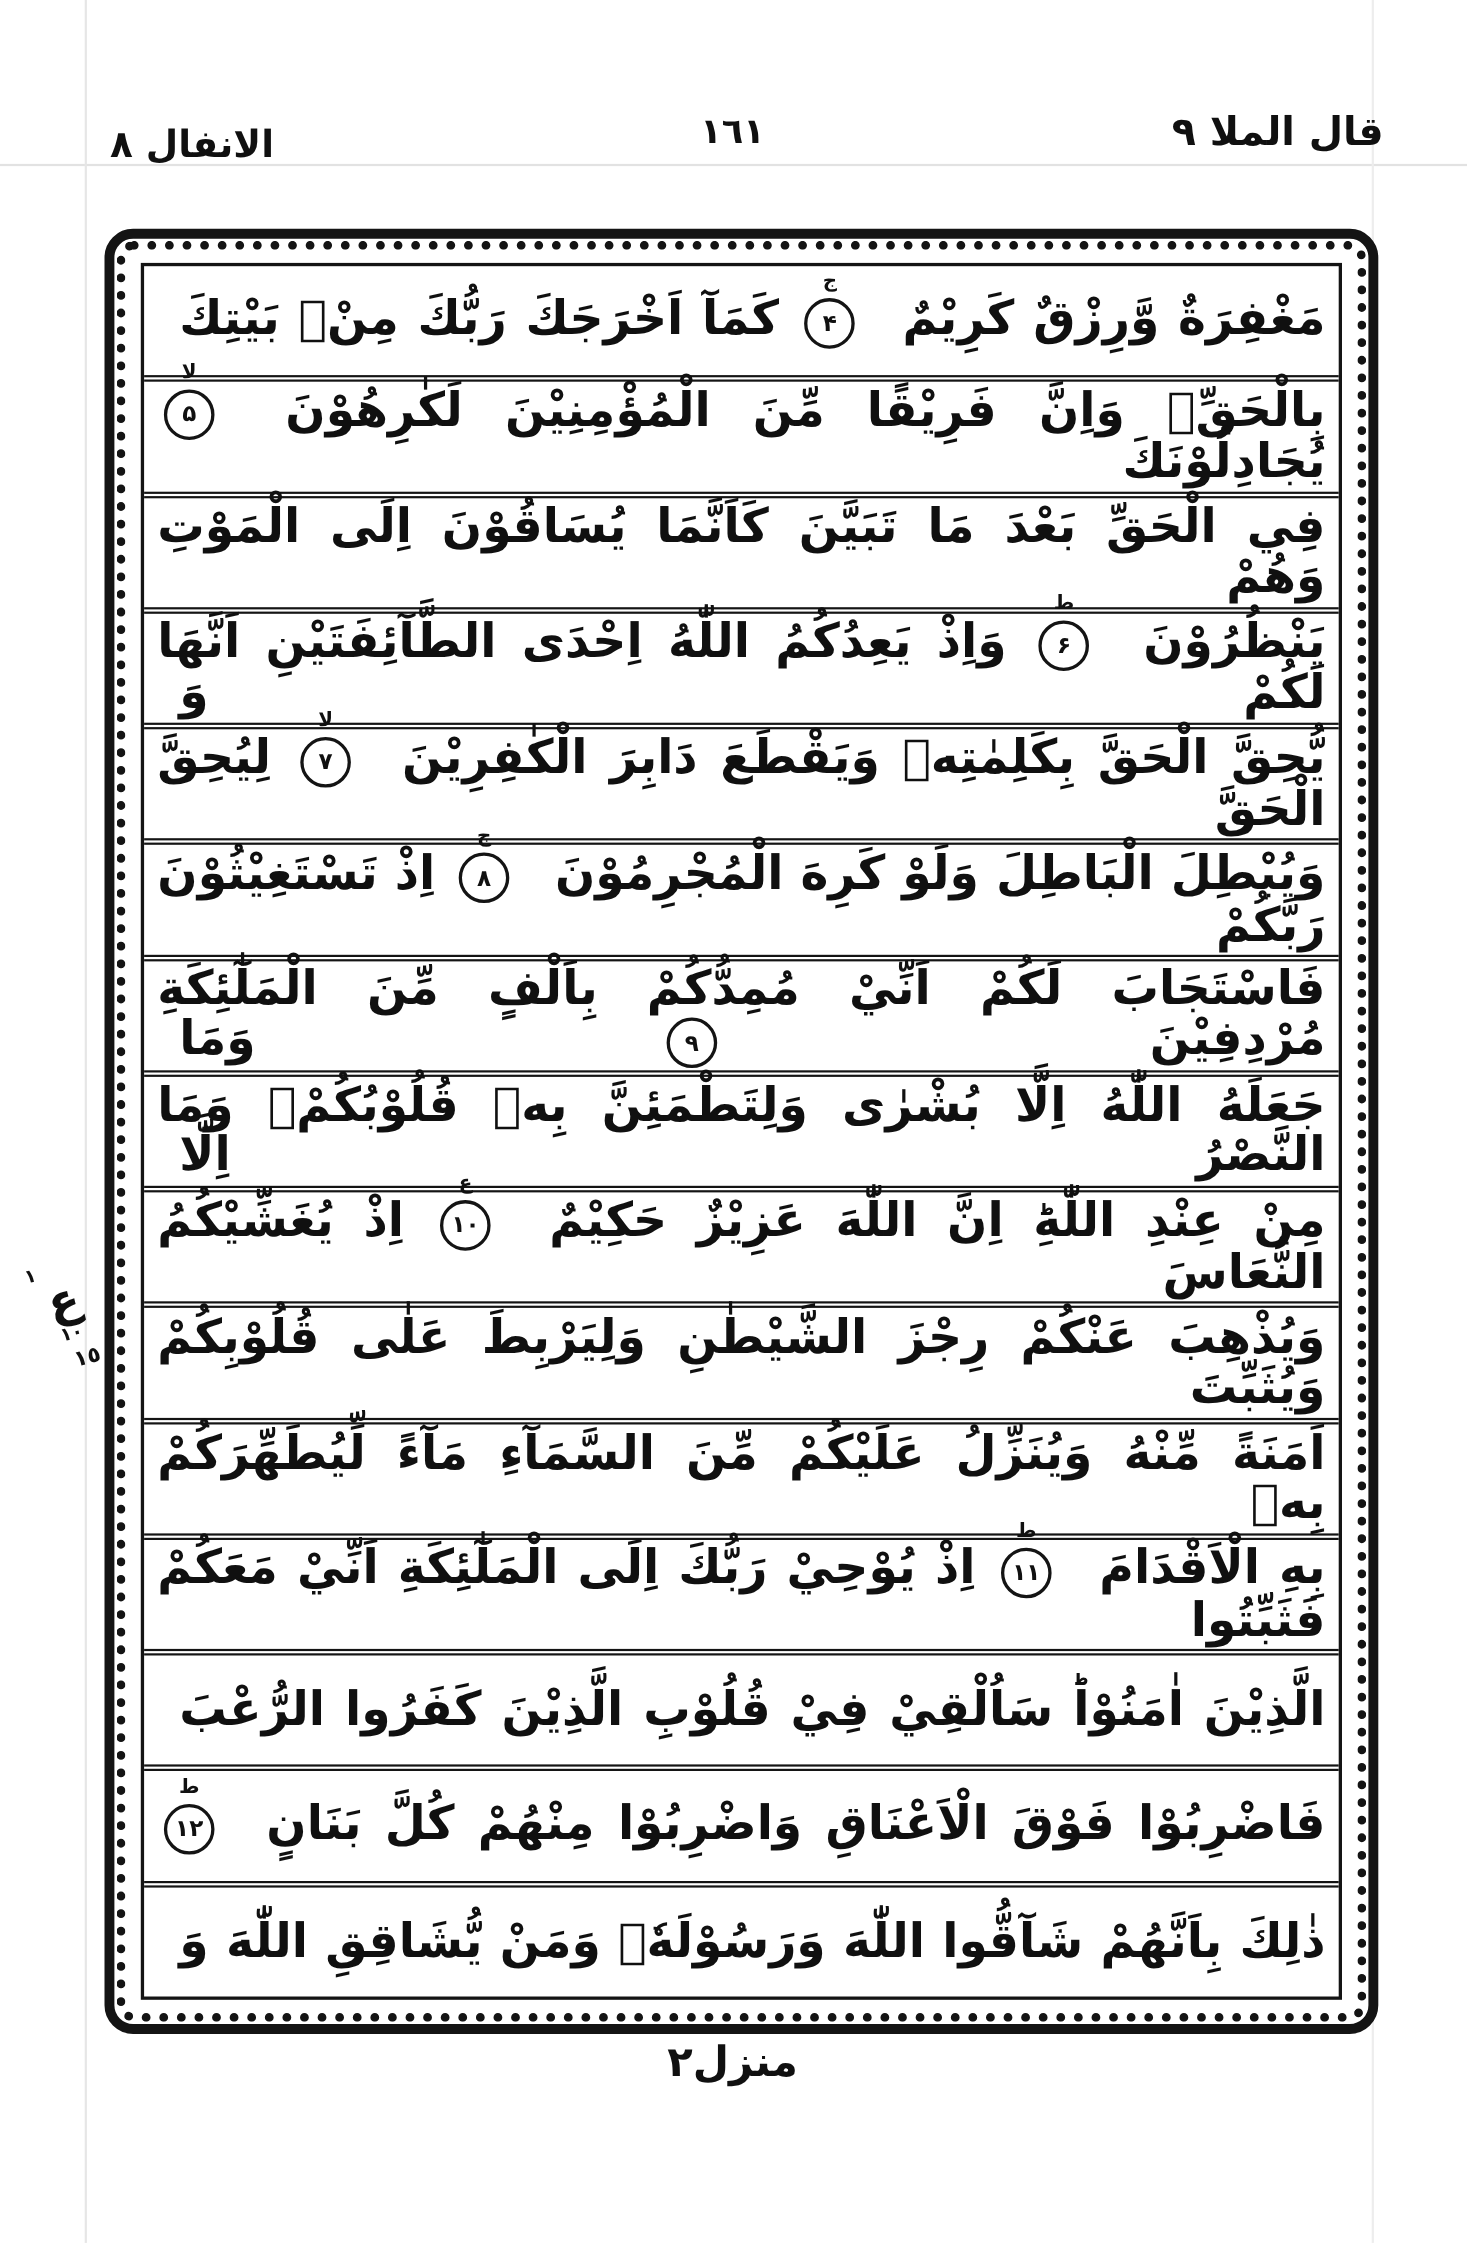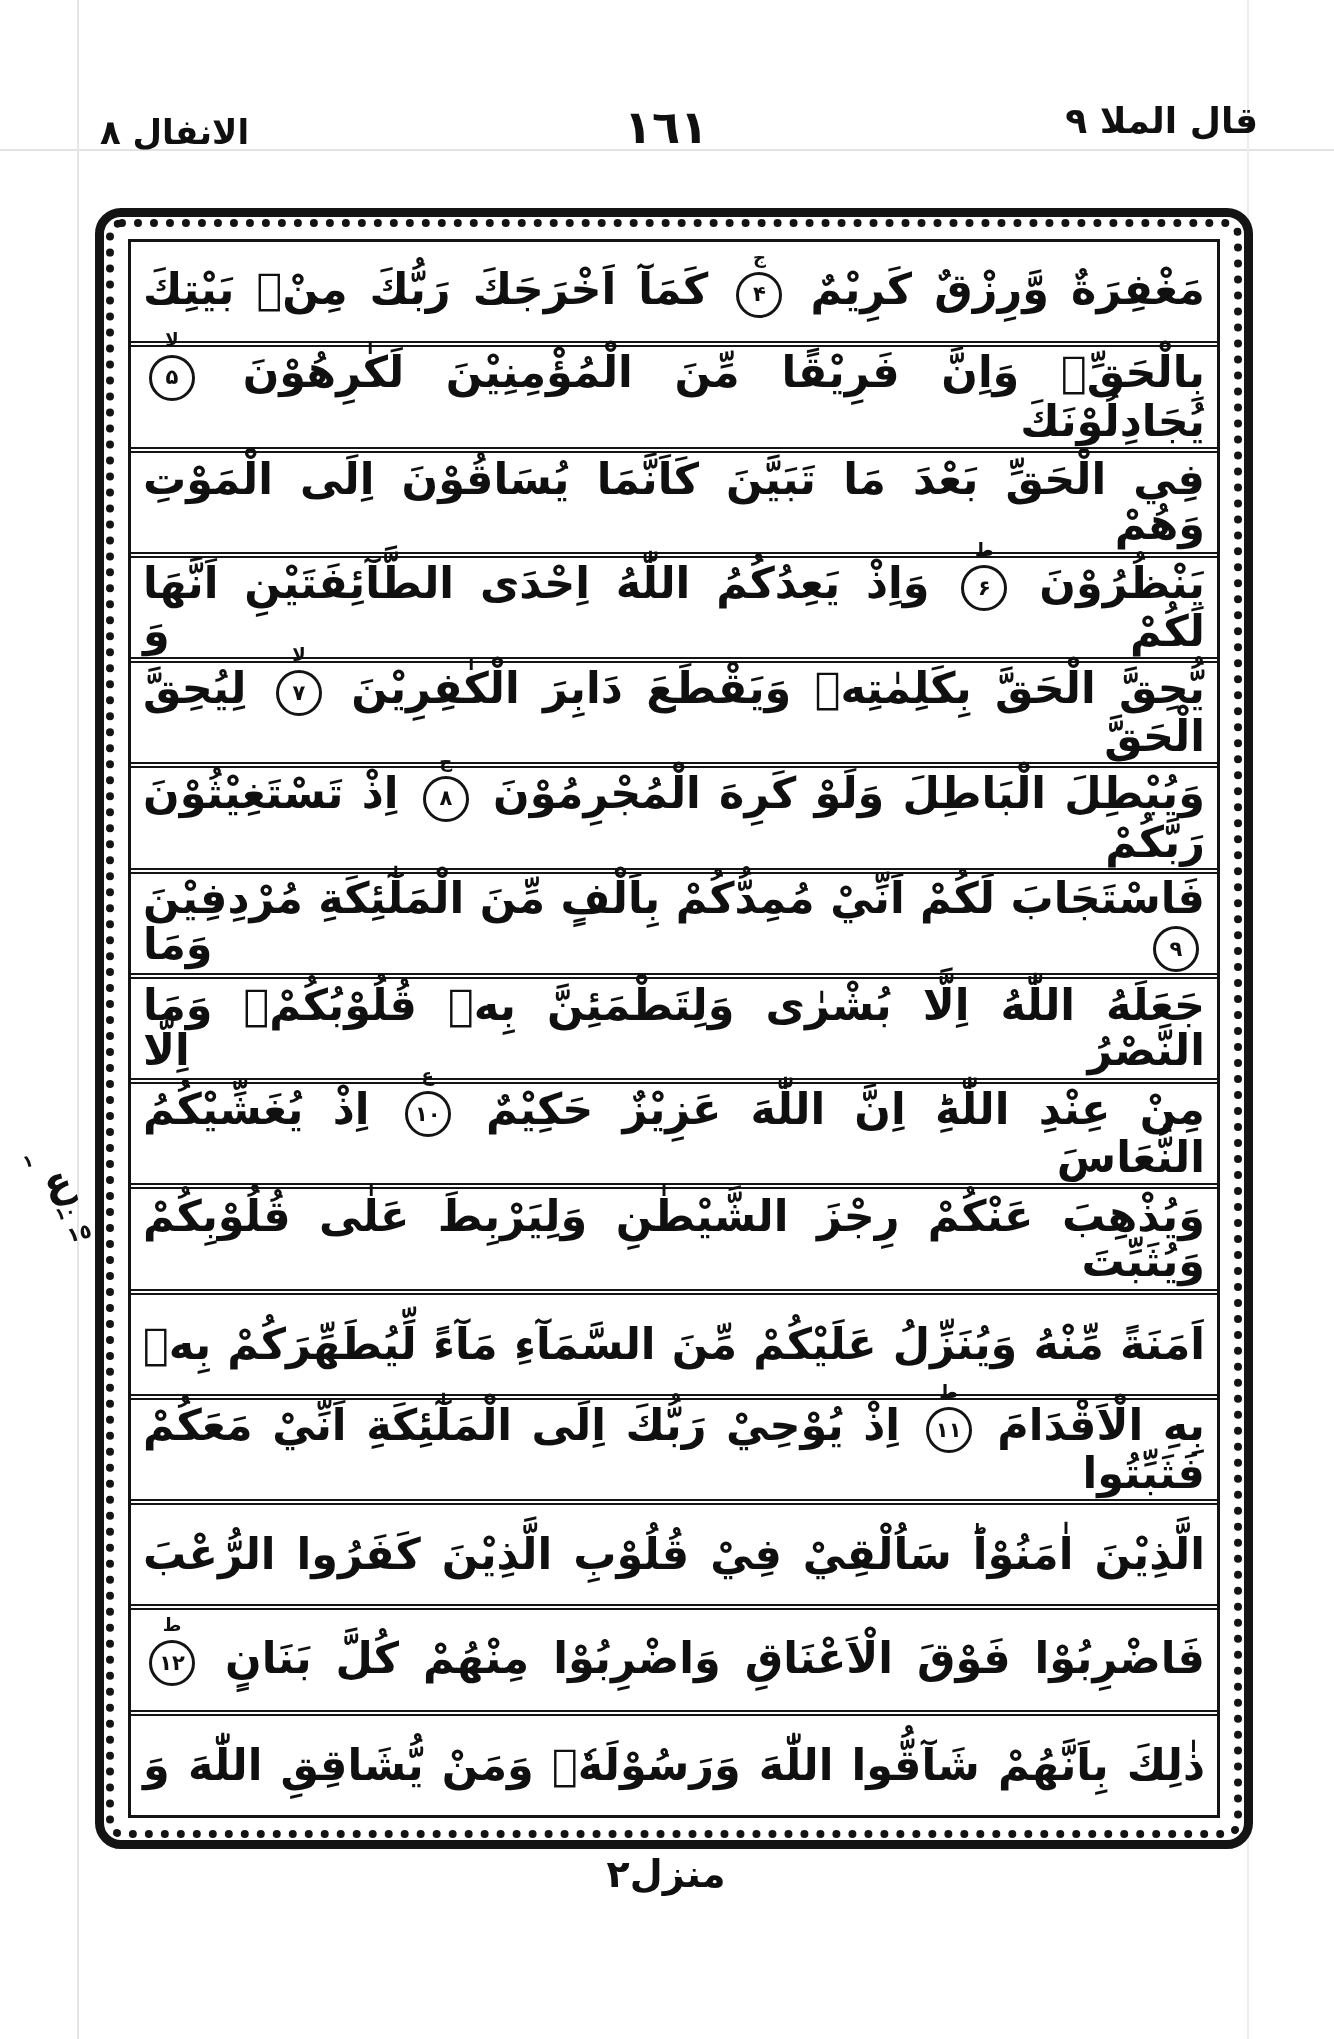--- a/index.html
+++ b/index.html
@@ -8,21 +8,21 @@
     font-family:"DejaVu Sans",sans-serif;color:#101010;overflow:hidden;direction:rtl;
   }
   
   .scan-hline{position:absolute;left:0;top:149px;width:1334px;height:2px;background:#e2e2e2;z-index:0;}
   .scan-vline-left{position:absolute;left:77px;top:0;width:2px;height:2039px;background:#e6e6e6;z-index:0;}
   .scan-vline-right{position:absolute;left:1247px;top:0;width:2px;height:2039px;background:#ededed;z-index:0;}
 
   
   .hdr{position:absolute;z-index:2;white-space:nowrap;font-weight:bold;text-align:right;}
   .hdr-left{left:100px;top:112px;font-size:34px;}
-  .hdr-center{left:0;top:100px;width:1332px;text-align:center;font-size:46px;letter-spacing:4px;}
+  .hdr-center{left:0;top:100px;width:1332px;text-align:center;font-size:32px;letter-spacing:4px;}
   .hdr-right{right:76px;top:100px;font-size:36px;}
 
   
   .frame{
     position:absolute;left:95px;top:208px;width:1158px;height:1641px;
     box-sizing:border-box;border:9px solid #141414;border-radius:26px;background:#ffffff;z-index:1;
   }
   .bead-band{
     position:absolute;inset:2px;border:8px dotted #141414;border-radius:16px;pointer-events:none;
   }
@@ -31,21 +31,21 @@
     border:3px solid #141414;background:#ffffff;
     display:flex;flex-direction:column;box-sizing:border-box;
   }
   .quran-row{flex:1;display:flex;align-items:center;overflow:visible;}
   .quran-row + .quran-row{border-top:6px double #141414;}
   .line-inner{
     width:100%;padding:0 12px;box-sizing:border-box;
     direction:rtl;text-align:justify;text-align-last:justify;
     font-size:43px;font-weight:bold;line-height:1.05;white-space:normal;
   }
-  .ar{display:inline;}
+  .ar{display:inline;margin-left:20px;}
   .ayah-marker{
     display:inline-flex;position:relative;width:46px;height:46px;box-sizing:border-box;
     border:3px solid #141414;border-radius:50%;align-items:center;justify-content:center;
     vertical-align:middle;margin:0 6px;top:2px;
   }
   .ayah-num{font-size:21px;font-weight:bold;line-height:1;}
   .ayah-stop{
     position:absolute;top:-27px;left:50%;transform:translateX(-50%);
     font-size:18px;font-weight:bold;line-height:1;
   }

